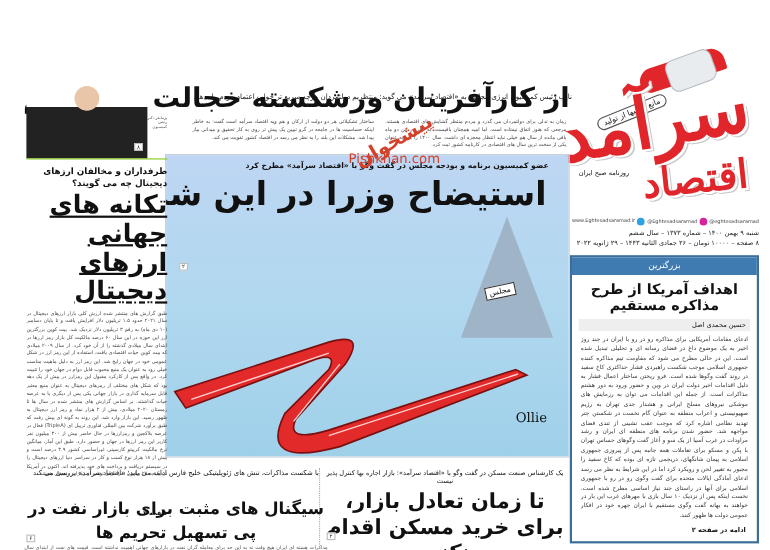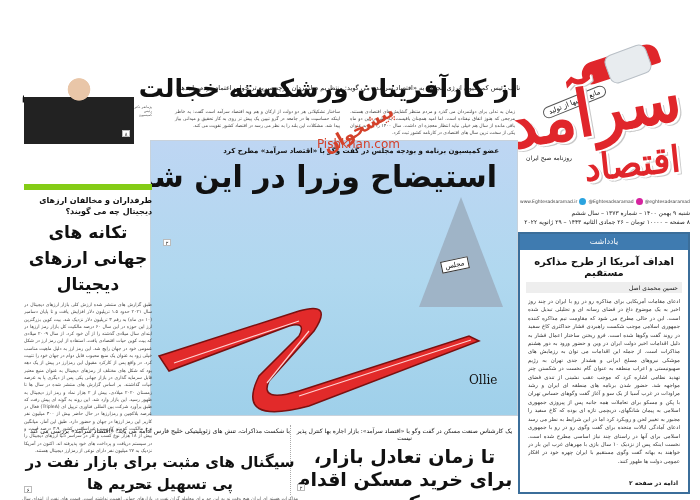--- a/index.html
+++ b/index.html
@@ -19,21 +19,21 @@
   .tagline { right: 128px; top: 154px; font-size: 6px; white-space: nowrap; }
   .socials { right: 10px; top: 198px; width: 170px; display: flex; justify-content: space-between; align-items: center; font-size: 4.5px; color: #444; direction: ltr; }
   .socials .ico { display: inline-block; width: 7px; height: 7px; border-radius: 50%; margin: 0 2px; vertical-align: middle; }
   .ico-ig { background: #d6249f; }
   .ico-tg { background: #2aa3df; }
   .dateline { right: 10px; top: 208px; width: 170px; font-size: 6px; line-height: 9px; text-align: right; color: #222; }
 
   
   .editorial { right: 10px; top: 232px; width: 172px; height: 262px; border: 2px solid #3b6e9a; background: #fff; }
   .editorial .head { height: 16px; background: #3f7bb0; color: #fff; font-size: 8px; text-align: center; line-height: 16px; }
-  .editorial .title { font-size: 10px; font-weight: bold; text-align: center; margin-top: 6px; }
+  .editorial .title { font-size: 13px; font-weight: bold; text-align: center; margin-top: 6px; }
   .editorial .author { margin: 4px 6px 0; background: #eee; font-size: 6px; padding: 2px 4px; text-align: right; }
   .editorial .body { margin: 4px 8px 0; font-size: 5.4px; line-height: 8.4px; text-align: justify; color: #333; height: 200px; overflow: hidden; }
   .editorial .cont { position: absolute; right: 10px; bottom: 6px; font-size: 6px; font-weight: bold; }
 
   
   .kicker-top { right: 180px; top: 84px; width: 350px; font-size: 6.5px; text-align: right; }
   .headline-top { right: 182px; top: 74px; width: 346px; font-size: 25px; font-weight: bold; text-align: center; line-height: 30px; white-space: nowrap; }
   .cols-top { right: 185px; top: 108px; width: 340px; display: flex; gap: 10px; }
   .cols-top p { flex: 1; font-size: 4.6px; line-height: 7px; color: #444; text-align: justify; }
   .watermark { right: 300px; top: 118px; text-align: center; }
@@ -47,23 +47,23 @@
   .pagebadge { position: absolute; width: 8px; height: 7px; background: #fff; border: 1px solid #bbb; font-size: 5px; text-align: center; line-height: 6px; }
   .carpet { position: absolute; }
   .pyramid { position: absolute; left: 268px; top: 56px; width: 0; height: 0; border-left: 42px solid transparent; border-right: 42px solid transparent; border-bottom: 110px solid #9fb4c7; }
   .majlis-sign { position: absolute; left: 290px; top: 118px; background: #fff; border: 1px solid #333; font-size: 7px; padding: 1px 3px; transform: rotate(-12deg); }
   .signature { position: absolute; left: 318px; top: 232px; font-size: 12px; font-family: "DejaVu Serif", serif; }
 
   
   .portrait { left: 24px; top: 66px; width: 110px; height: 78px; background: radial-gradient(ellipse at 50% 30%, #e9c6a8 0 14%, transparent 15%), linear-gradient(180deg, #fff 0 40%, #222 40% 100%); }
   .portrait-badge { left: 122px; top: 130px; }
   .portrait-caption { left: 132px; top: 105px; width: 20px; font-size: 3.5px; color: #555; }
-  .left-col { left: 24px; top: 144px; width: 128px; height: 270px; border-top: 6px solid #84cc16; margin-top: 40px; }
+  .left-col { left: 24px; top: 144px; width: 128px; height: 270px; border-top: 1px solid #84cc16; }
   .left-col .kicker { font-size: 8px; font-weight: bold; text-align: right; margin-top: 5px; line-height: 11px; }
-  .left-col .hl { font-size: 17px; font-weight: bold; text-align: center; line-height: 26px; margin-top: 2px; }
+  .left-col .hl { font-size: 23px; font-weight: bold; text-align: right; line-height: 26px; margin-top: 2px; text-decoration: underline; }
   .left-col .body { font-size: 4.6px; line-height: 7.3px; color: #444; text-align: justify; margin-top: 4px; height: 180px; overflow: hidden; }
   .left-col .pg { font-size: 5.5px; font-weight: bold; margin-top: 2px; }
 
   
   .bottom-right-story { right: 182px; top: 425px; width: 228px; height: 70px; border-left: 1px dotted #aaa; }
   .bottom-right-story .kicker { font-size: 6px; text-align: center; margin-top: 2px; }
   .bottom-right-story .hl { font-size: 19px; font-weight: bold; text-align: center; line-height: 23px; margin-top: 4px; }
   .bottom-left-story { left: 22px; top: 425px; width: 276px; height: 70px; }
   .bottom-left-story .kicker { font-size: 6.2px; text-align: center; margin-top: 2px; }
   .bottom-left-story .hl { font-size: 15px; font-weight: bold; text-align: center; line-height: 22px; margin-top: 17px; }
@@ -87,21 +87,21 @@
   <span>www.Eghtesadsaramad.ir</span>
   <span><span class="ico ico-tg"></span><span>@Eghtesadsaramad</span></span>
   <span><span class="ico ico-ig"></span><span>@eghtesadsaramad</span></span>
 </div>
 <div class="abs dateline">
   <div>شنبه ۹ بهمن ۱۴۰۰ – شماره ۱۳۷۳ – سال ششم</div>
   <div>۸ صفحه – ۱۰۰۰۰ تومان – ۲۶ جمادی الثانیه ۱۴۴۳ – ۲۹ ژانویه ۲۰۲۲</div>
 </div>
 
 <div class="abs editorial">
-  <div class="head">یادداشت</div>
+  <div class="head">بزرگترین</div>
   <div class="title">اهداف آمریکا از طرح مذاکره مستقیم</div>
   <div class="author">حسین محمدی اصل</div>
   <div class="body">ادعای مقامات آمریکایی برای مذاکره رو در رو با ایران در چند روز اخیر به یک موضوع داغ در فضای رسانه ای و تحلیلی تبدیل شده است. این در حالی مطرح می شود که مقاومت تیم مذاکره کننده جمهوری اسلامی موجب شکست راهبردی فشار حداکثری کاخ سفید در روند گفت وگوها شده است. فرو ریختن ساختار اعمال فشار به دلیل اقدامات اخیر دولت ایران در وین و حضور ورود به دور هشتم مذاکرات است. از جمله این اقدامات می توان به رزمایش های موشکی نیروهای مسلح ایرانی و هشدار جدی تهران به رژیم صهیونیستی و اعراب منطقه به عنوان گام نخست در شکستن چتر تهدید نظامی اشاره کرد که موجب عقب نشینی از تندی فضای مواجهه شد. حضور شدن برنامه های منطقه ای ایران و رشد مراودات در غرب آسیا از یک سو و آغاز گفت وگوهای حساس تهران با پکن و مسکو برای تعاملات همه جانبه پس از پیروزی جمهوری اسلامی به پیمان شانگهای، دریچمی تازه ای بوده که کاخ سفید را مجبور به تغییر لحن و رویکرد کرد اما در این شرایط به نظر می رسد ادعای آمادگی ایالات متحده برای گفت وگوی رو در رو با جمهوری اسلامی برای آنها در راستای چند نیاز اساسی مطرح شده است. نخست اینکه پس از نزدیک ۱۰ سال بازی با مهرهای غرب این بار در خواهند به بهانه گفت وگوی مستقیم با ایران چهره خود در افکار عمومی دولت ها ظهور کنند.</div>
   <div class="cont">ادامه در صفحه ۲</div>
 </div>
 
 <div class="abs kicker-top">نایب رئیس کمیسیون انرژی مجلس به «اقتصاد سرآمد» می گوید: منتظریم دولتمردان هرچه سریع تر جواب اعتماد مردم را بدهند</div>
 <div class="abs headline-top">از کارآفرینان ورشکسته خجالت می کشم</div>
 <div class="abs cols-top">
   <p>زمان به تدلی برای دولتمردان می گذرد و مردم منتظر گشایش های اقتصادی هستند. مرجعی که هنوز اتفاق نیفتاده است. اما امید همچنان باقیست. به نظر در این دو ماه باقی مانده از سال هم خیلی نباید انتظار معجزه ای داشت. سال ۱۴۰۰ را باید به عنوان یکی از سخت ترین سال های اقتصادی در کارنامه کشور ثبت کرد.</p>

